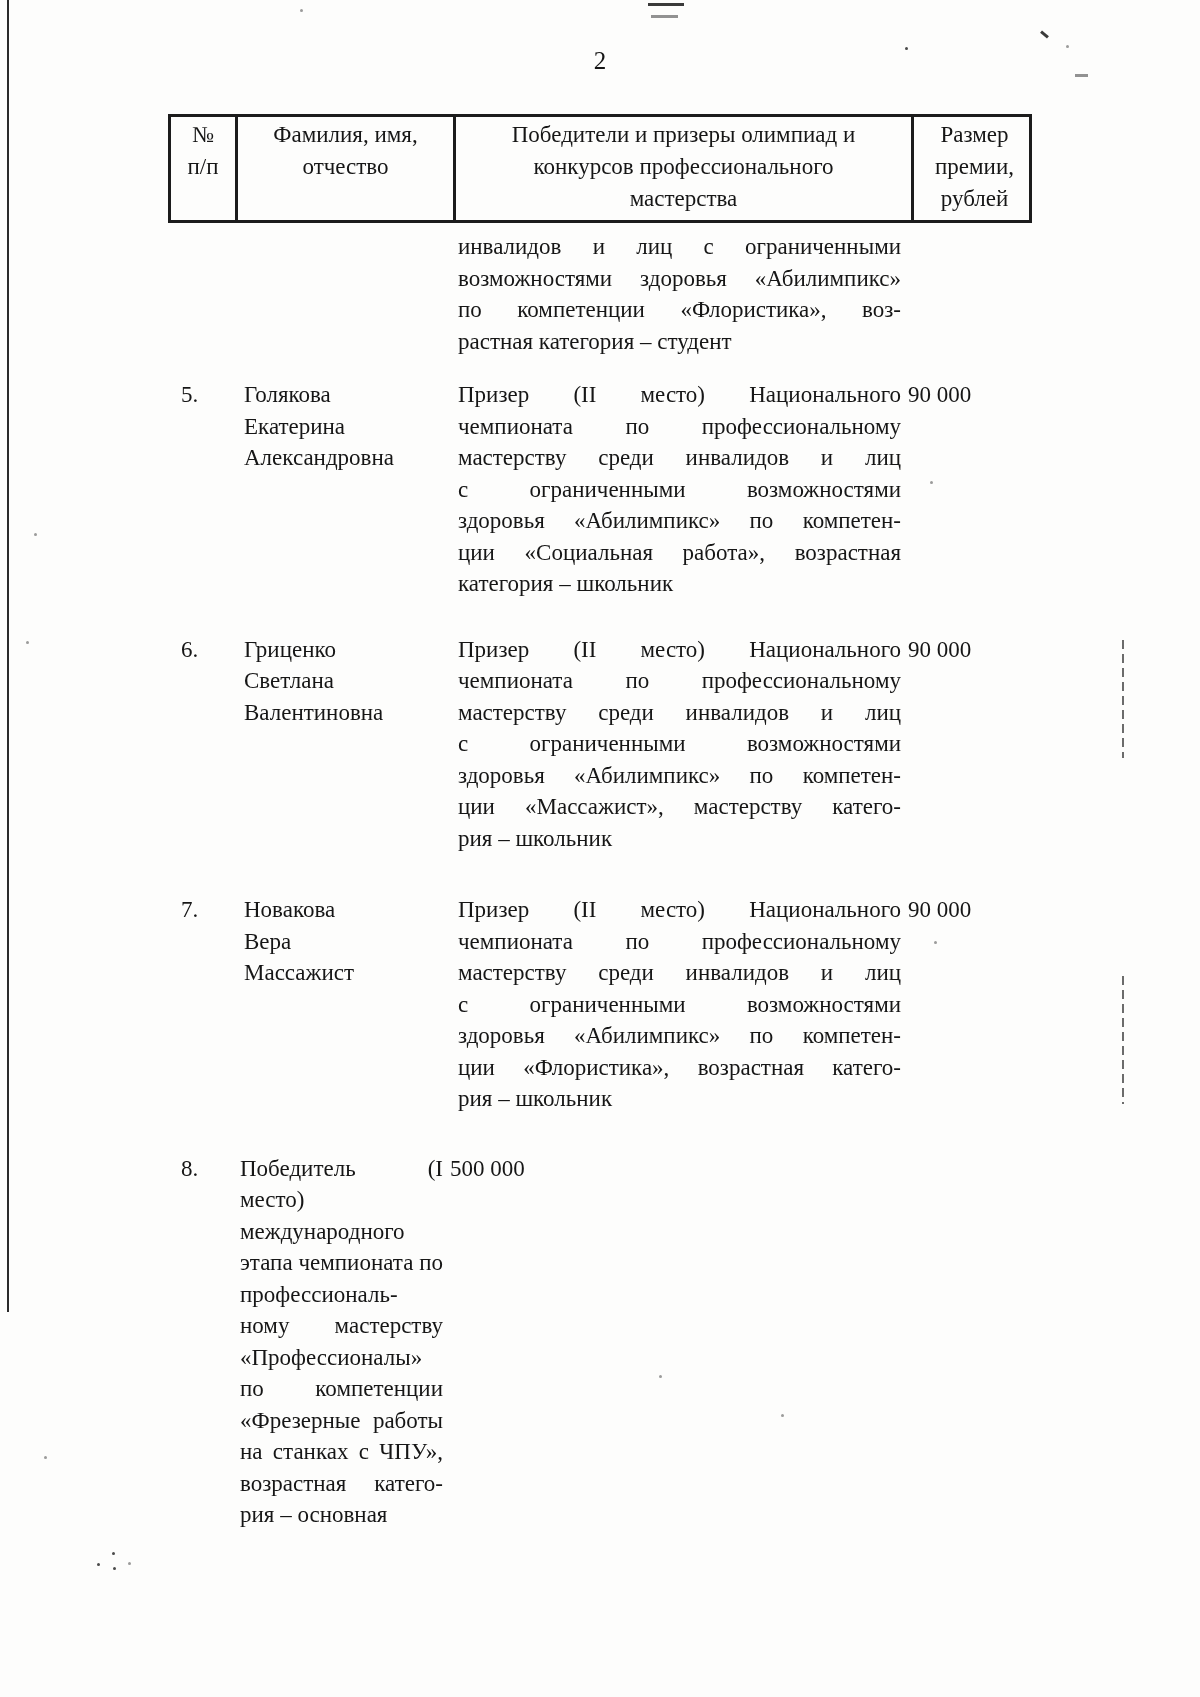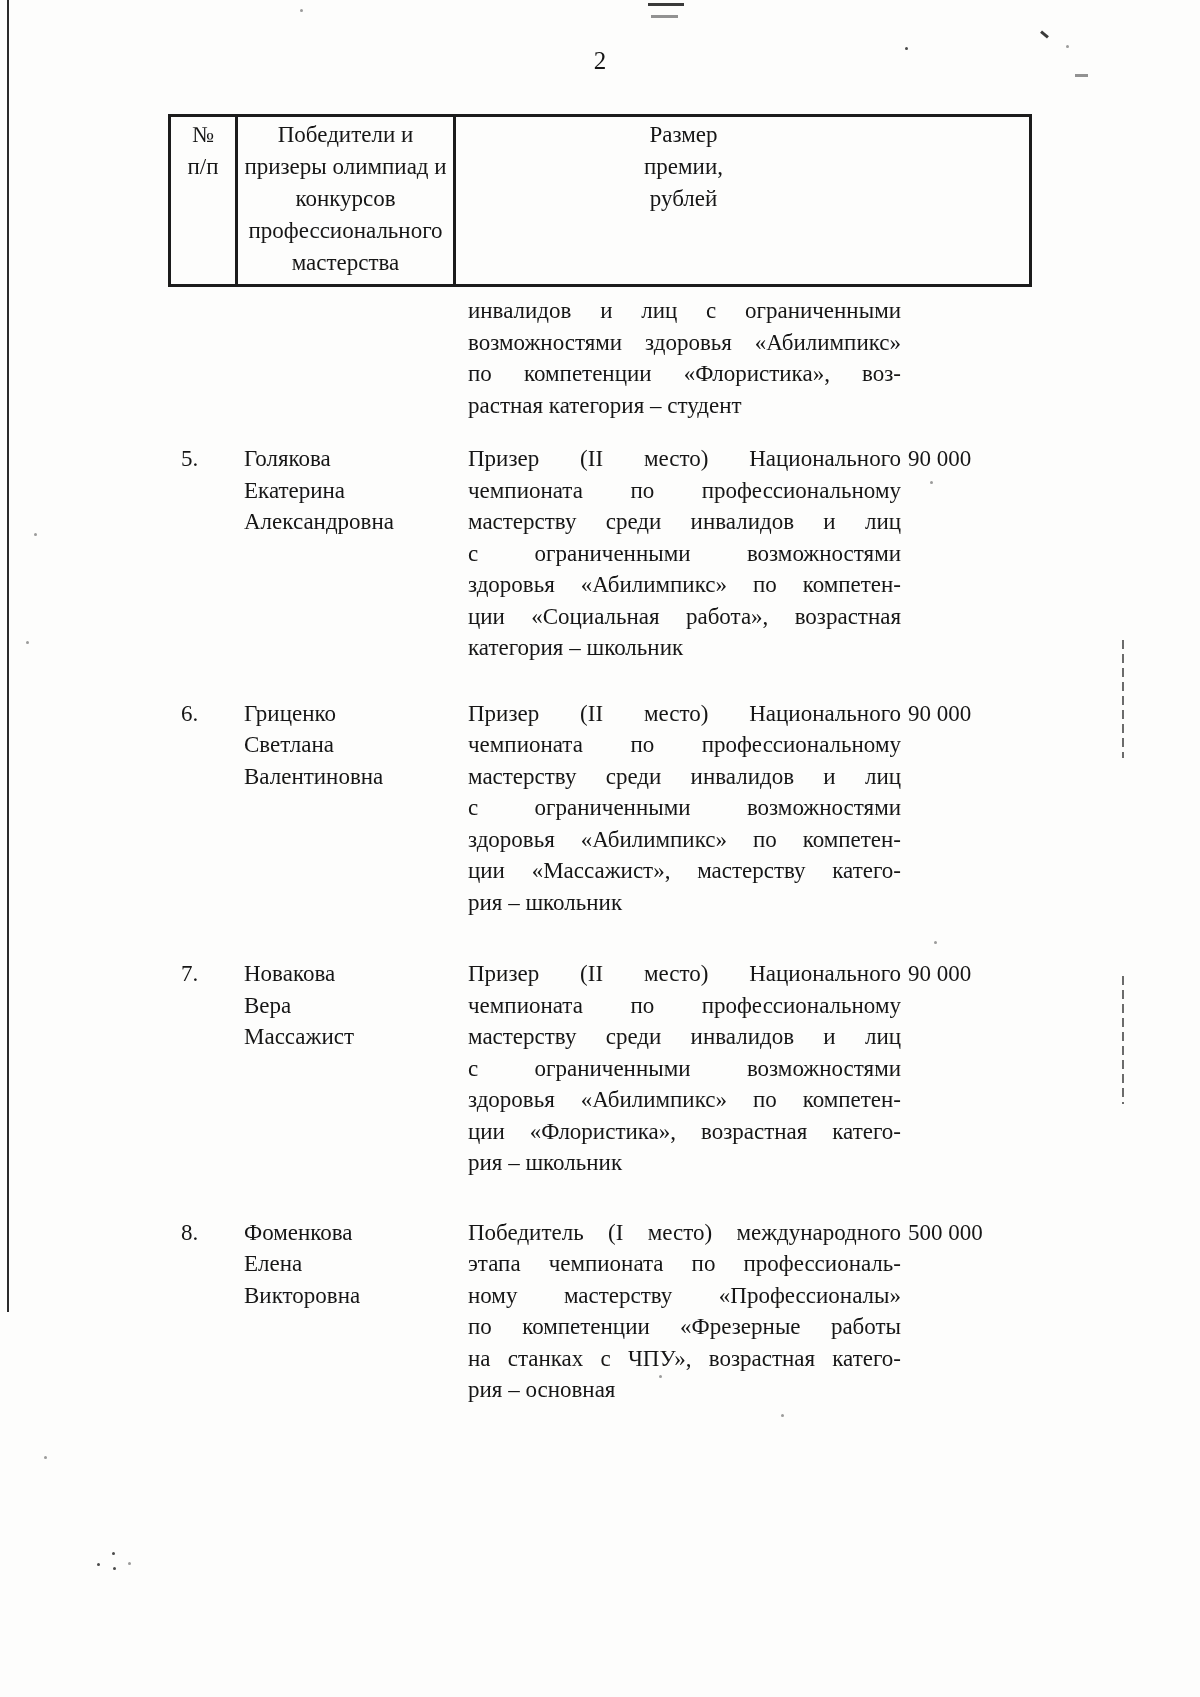--- a/index.html
+++ b/index.html
@@ -31,21 +31,21 @@
   .gap-cont{margin-top:8px;}
   .gap-r5{margin-top:22px;}
   .gap-r6{margin-top:34px;}
   .gap-r7{margin-top:40px;}
   .gap-r8{margin-top:38px;}
   .cell{min-height:1px;}
   .num{padding-left:13px;}
   .name{padding-left:12px;}
   .name .line{text-align:left;}
   .desc{padding:0 7px 0 8px;}
-  .desc .line{text-align:justify;text-align-last:justify;margin-left:10px;}
+  .desc .line{text-align:justify;text-align-last:justify;}
   .desc .line.line-last{text-align-last:left;}
   .amount{}
   .artifact{position:absolute;background:#3a3a3a;}
   .dot{width:3px;height:3px;border-radius:50%;background:#4a4a4a;}
   .faint{opacity:.55;}
   .edge-left{left:7px;top:0;width:2px;height:1312px;background:#2b2b2b;}
   .rseg{
     width:2px;background:repeating-linear-gradient(to bottom,#474747 0 9px,transparent 9px 14px);
     opacity:.8;
   }
@@ -77,20 +77,22 @@
   <div class="artifact dot" style="left:113px;top:1567px;"></div>
   <div class="artifact dot faint" style="left:128px;top:1562px;"></div>
 
   <div class="page-number">2</div>
 
   <div class="doc-table">
 
     <div class="thead">
       <div class="hcell">№
 п/п</div>
+      <div class="hcell">Фамилия, имя,
+отчество</div>
       <div class="hcell">Победители и призеры олимпиад и
 конкурсов профессионального
 мастерства</div>
       <div class="hcell">Размер
 премии,
 рублей</div>
     </div>
 
     <div class="tbody">
 
@@ -158,25 +160,20 @@
             <div class="line">с ограниченными возможностями</div>
             <div class="line">здоровья «Абилимпикс» по компетен-</div>
             <div class="line">ции «Флористика», возрастная катего-</div>
             <div class="line line-last">рия – школьник</div>
           </div>
         <div class="cell amount">90 000</div>
       </div>
 
       <div class="trow gap-r8">
         <div class="cell num">8.</div>
-        <div class="cell name">
-            <div class="line">Фоменкова</div>
-            <div class="line">Елена</div>
-            <div class="line line-last">Викторовна</div>
-          </div>
         <div class="cell desc">
             <div class="line">Победитель (I место) международного</div>
             <div class="line">этапа чемпионата по профессиональ-</div>
             <div class="line">ному мастерству «Профессионалы»</div>
             <div class="line">по компетенции «Фрезерные работы</div>
             <div class="line">на станках с ЧПУ», возрастная катего-</div>
             <div class="line line-last">рия – основная</div>
           </div>
         <div class="cell amount">500 000</div>
       </div>

